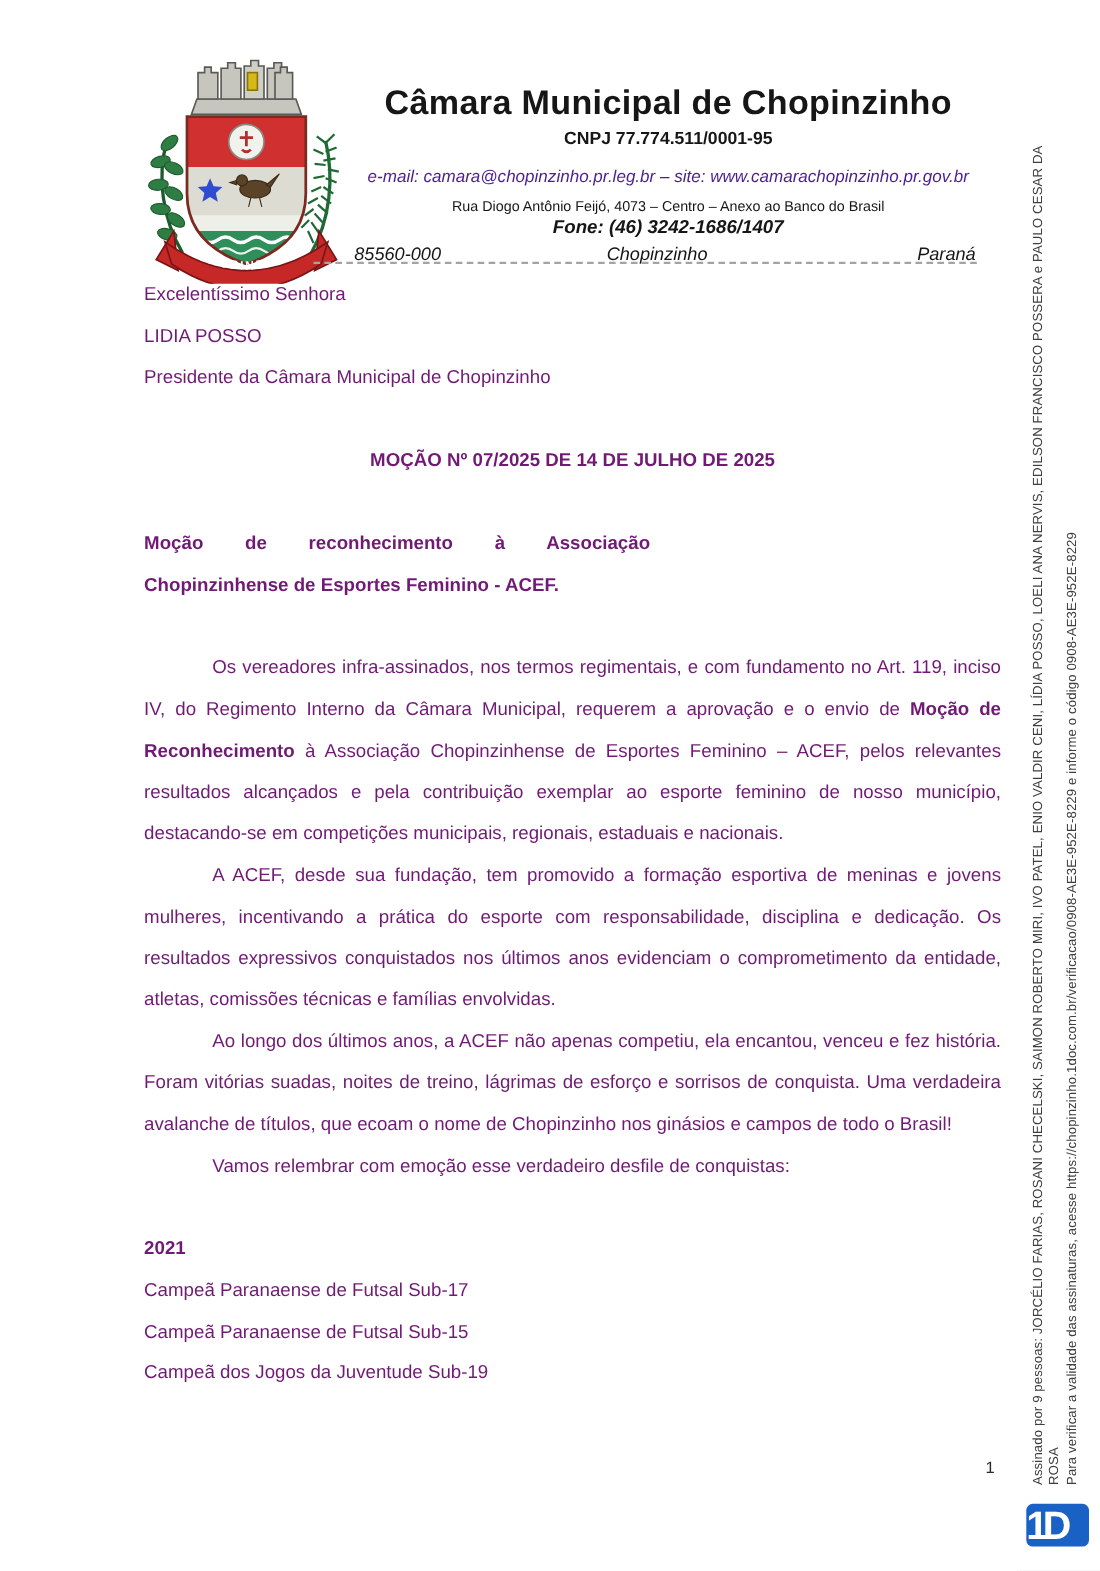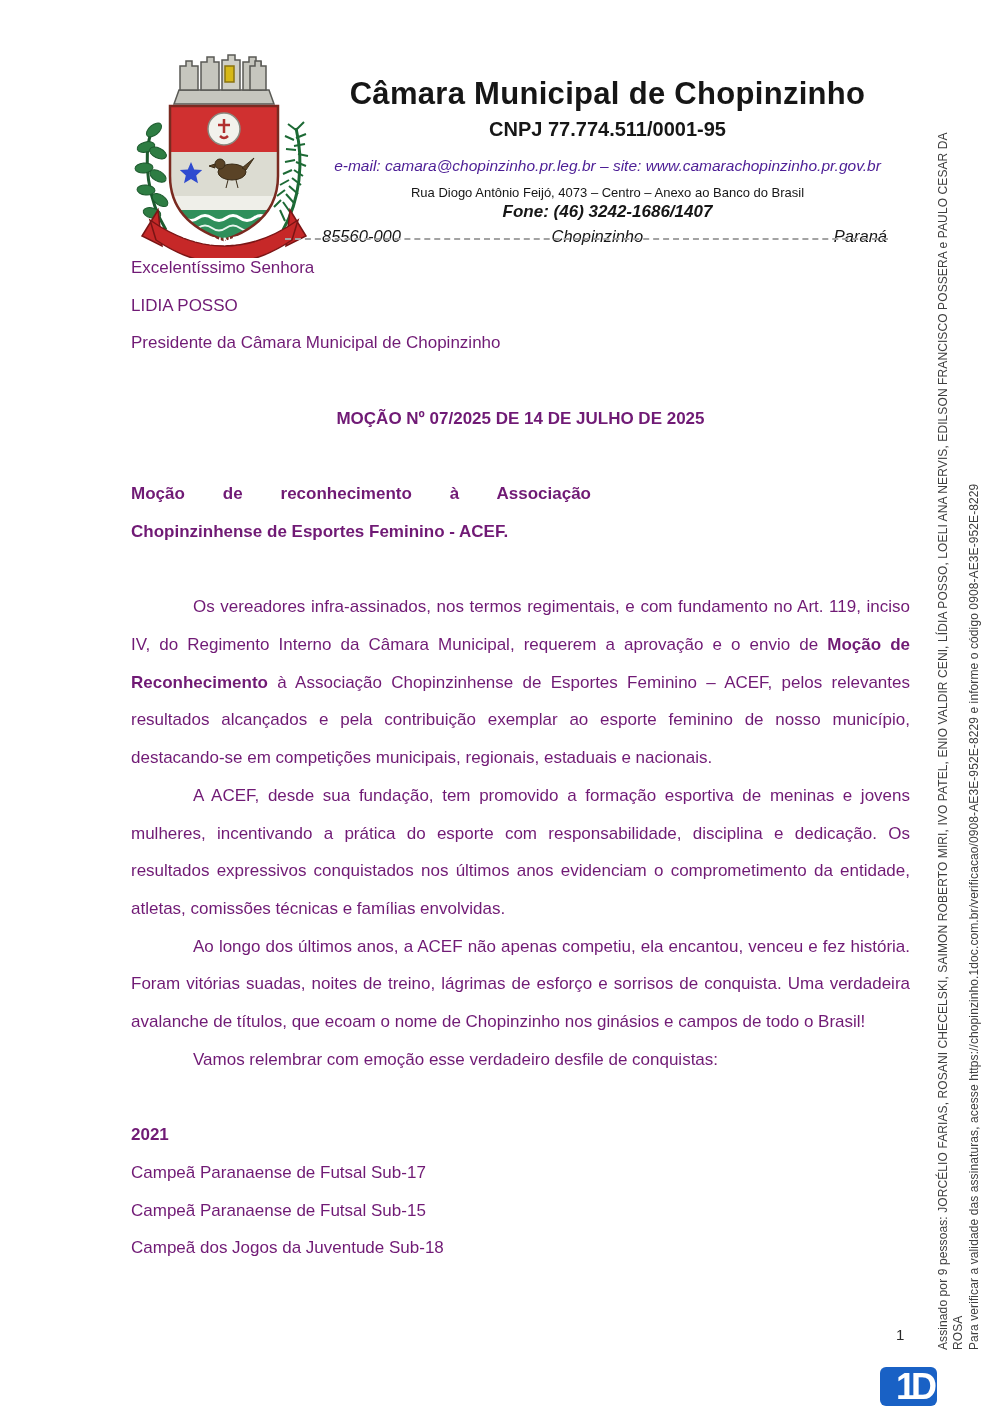--- a/index.html
+++ b/index.html
@@ -6,21 +6,21 @@
   .page {
     position:relative; width:1000px; height:1428px; background:#ffffff;
     font-family:"Liberation Sans", sans-serif; color:#262626; overflow:hidden;
     margin:0 auto;
   }
 
   
   .crest { position:absolute; left:128px; top:50px; width:192px; height:208px; }
   .header-text { position:absolute; left:320px; top:56px; width:575px; text-align:center; color:#161616; }
   .h-title { font-size:31px; font-weight:bold; letter-spacing:.3px; line-height:34px;margin-top:21px; }
-  .h-cnpj  { font-size:20px; font-weight:bold; margin-top:7px; }
+  .h-cnpj  { font-size:16px; font-weight:bold; margin-top:7px; }
   .h-email { font-size:15.5px; font-style:italic; margin-top:16px; color:#4c1d95; }
   .h-addr  { font-size:13px; margin-top:10px; }
   .h-fone  { font-size:17px; font-weight:bold; margin-top:2px;font-style:italic; }
   .h-row   { display:flex; justify-content:space-between; font-size:16.5px; margin-top:5px; padding:0 8px 0 2px;font-style:italic; }
   .h-row .mid { margin-left:-40px; }
   .h-dashes { position:absolute; left:285px; top:238px; width:603px; border-top:2px dashed #a3a3a3; }
 
   
   .doc-body {
     position:absolute; left:131px; top:249px; width:779px;
@@ -39,22 +39,22 @@
   
   .sig-line {
     position:absolute; white-space:nowrap;
     transform:rotate(-90deg); transform-origin:0 0;
     font-size:12px; color:#3e3e3e; letter-spacing:.1px;
   }
   .sig-1 { left:936px; top:1350px; }
   .sig-2 { left:951px; top:1350px; }
   .sig-3 { left:967px; top:1350px; }
   .doc-logo {
-    position:absolute; left:880px; top:1367px; width:57px; height:39px;
-    border-radius:6px; display:flex; align-items:center; justify-content:flex-end;
+    position:absolute; left:933px; top:1367px; width:57px; height:39px;
+    border-radius:6px; display:flex; align-items:center; justify-content:flex-start;
   }
   .doc-logo span {
     color:#ffffff; font-weight:bold; font-size:36px; letter-spacing:-5px;
     padding-right:5px; font-family:"Liberation Sans", sans-serif;
   }
 </style>
 </head>
 <body>
 
 <div class="page">
@@ -155,21 +155,21 @@
     </div>
     <div class="blank"></div>
     <p class="para"><span>Os vereadores infra-assinados, nos termos regimentais, e com fundamento no Art. 119, inciso IV, do Regimento Interno da Câmara Municipal, requerem a aprovação e o envio de </span><b>Moção de Reconhecimento</b><span> à Associação Chopinzinhense de Esportes Feminino – ACEF, pelos relevantes resultados alcançados e pela contribuição exemplar ao esporte feminino de nosso município, destacando-se em competições municipais, regionais, estaduais e nacionais.</span></p>
     <p class="para">A ACEF, desde sua fundação, tem promovido a formação esportiva de meninas e jovens mulheres, incentivando a prática do esporte com responsabilidade, disciplina e dedicação. Os resultados expressivos conquistados nos últimos anos evidenciam o comprometimento da entidade, atletas, comissões técnicas e famílias envolvidas.</p>
     <p class="para">Ao longo dos últimos anos, a ACEF não apenas competiu, ela encantou, venceu e fez história. Foram vitórias suadas, noites de treino, lágrimas de esforço e sorrisos de conquista. Uma verdadeira avalanche de títulos, que ecoam o nome de Chopinzinho nos ginásios e campos de todo o Brasil!</p>
     <p class="para">Vamos relembrar com emoção esse verdadeiro desfile de conquistas:</p>
     <div class="blank"></div>
     <div style="font-weight:bold;">2021</div>
     <div>Campeã Paranaense de Futsal Sub-17</div>
     <div>Campeã Paranaense de Futsal Sub-15</div>
-    <div>Campeã dos Jogos da Juventude Sub-18</div>
+    <div>Campeã dos Jogos da Juventude Sub-19</div>
   </div>
 
   <div class="page-num">1</div>
 
   <div class="sig-line sig-1">Assinado por 9 pessoas:  JORCÉLIO FARIAS, ROSANI CHECELSKI, SAIMON ROBERTO MIRI, IVO PATEL,  ENIO VALDIR CENI, LÍDIA POSSO, LOELI ANA NERVIS, EDILSON FRANCISCO POSSERA  e PAULO CESAR DA</div>
   <div class="sig-line sig-2">ROSA</div>
   <div class="sig-line sig-3">Para verificar a validade das assinaturas, acesse https://chopinzinho.1doc.com.br/verificacao/0908-AE3E-952E-8229 e informe o código 0908-AE3E-952E-8229</div>
   <div class="doc-logo" style="background: rgb(25, 97, 197);">
     <span>1D</span>
   </div>

